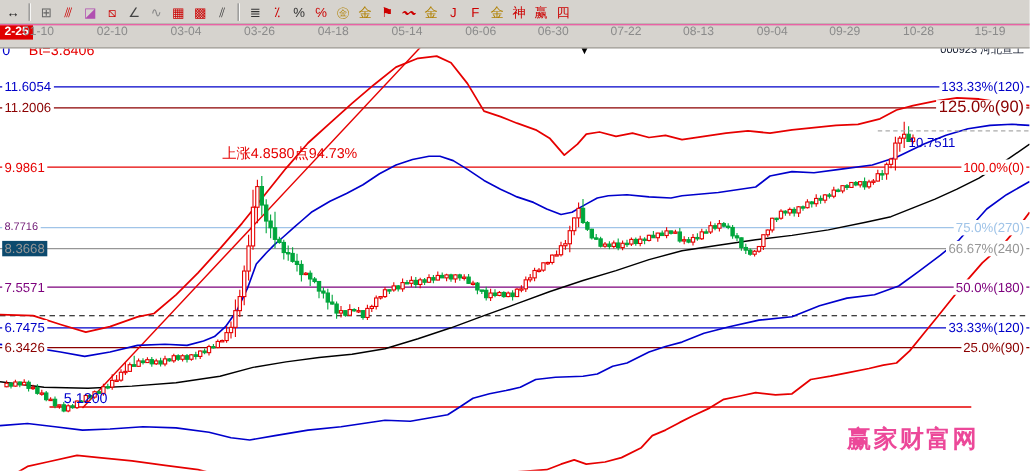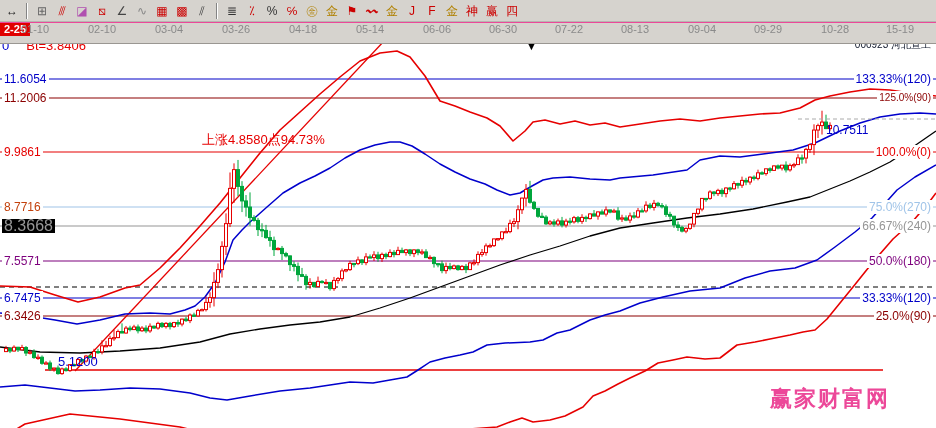--- a/index.html
+++ b/index.html
@@ -518,26 +518,26 @@
     <rect x="824.5" y="122.06666666666668" width="3" height="6.533333333333317" fill="#00a63c" stroke="#00a63c" stroke-width="1"></rect>
     <line x1="830" y1="122.34152757383023" x2="830" y2="130.7188688288065" stroke="#e60000" stroke-width="1"></line>
     <rect x="828.5" y="125.4" width="3" height="3.1999999999999886" fill="#ffffff" stroke="#e60000" stroke-width="1"></rect>
     <line x1="798" y1="119" x2="936" y2="119" stroke="#aaaaaa" stroke-width="1" stroke-dasharray="4,3"></line>
   </svg>
 
 <div id="labels">
     <span style="position: absolute; left: 2px; top: 72px; color: rgb(0, 0, 200); font-size: 12px; line-height: 14px; background: rgb(255, 255, 255); padding: 0px 2px; z-index: 3;">11.6054</span>
     <span style="position: absolute; right: 3px; top: 72px; color: rgb(0, 0, 200); font-size: 12px; line-height: 14px; background: rgb(255, 255, 255); padding: 0px 2px; z-index: 3;">133.33%(120)</span>
     <span style="position: absolute; left: 2px; top: 91px; color: rgb(139, 0, 0); font-size: 12px; line-height: 14px; background: rgb(255, 255, 255); padding: 0px 2px; z-index: 3;">11.2006</span>
-    <span style="position: absolute; right: 3px; top: 91px; color: rgb(139, 0, 0); font-size: 10px; line-height: 14px; background: rgb(255, 255, 255); padding: 0px 2px; z-index: 3;">125.0%(90)</span>
+    <span style="position: absolute; right: 3px; top: 91px; color: rgb(139, 0, 0); font-size: 15px; line-height: 14px; background: rgb(255, 255, 255); padding: 0px 2px; z-index: 3;">125.0%(90)</span>
     <span style="position: absolute; left: 2px; top: 145px; color: rgb(230, 0, 0); font-size: 12px; line-height: 14px; background: rgb(255, 255, 255); padding: 0px 2px; z-index: 3;">9.9861</span>
     <span style="position: absolute; right: 3px; top: 145px; color: rgb(230, 0, 0); font-size: 12px; line-height: 14px; background: rgb(255, 255, 255); padding: 0px 2px; z-index: 3;">100.0%(0)</span>
-    <span style="position: absolute; left: 2px; top: 200px; color: #c2410c; font-size: 12px; line-height: 14px; background: rgb(255, 255, 255); padding: 0px 2px; z-index: 3;">8.7716</span>
+    <span style="position: absolute; left: 2px; top: 200px; color: #701a75; font-size: 10px; line-height: 14px; background: rgb(255, 255, 255); padding: 0px 2px; z-index: 3;">8.7716</span>
     <span style="position: absolute; right: 3px; top: 200px; color: rgb(160, 196, 232); font-size: 12px; line-height: 14px; background: rgb(255, 255, 255); padding: 0px 2px; z-index: 3;">75.0%(270)</span>
-    <span style="position: absolute; left: 2px; top: 219px; color: rgb(150, 150, 150); font-size: 16px; line-height: 14px; background: #000000; padding: 0px 2px; z-index: 3;">8.3668</span>
+    <span style="position: absolute; left: 2px; top: 219px; color: rgb(150, 150, 150); font-size: 12px; line-height: 14px; background: #0c4a6e; padding: 0px 2px; z-index: 3;">8.3668</span>
     <span style="position: absolute; right: 3px; top: 219px; color: rgb(150, 150, 150); font-size: 12px; line-height: 14px; background: rgb(255, 255, 255); padding: 0px 2px; z-index: 3;">66.67%(240)</span>
     <span style="position: absolute; left: 2px; top: 254px; color: rgb(125, 0, 125); font-size: 12px; line-height: 14px; background: rgb(255, 255, 255); padding: 0px 2px; z-index: 3;">7.5571</span>
     <span style="position: absolute; right: 3px; top: 254px; color: rgb(125, 0, 125); font-size: 12px; line-height: 14px; background: rgb(255, 255, 255); padding: 0px 2px; z-index: 3; text-align: right;">50.0%(180)</span>
     <span style="position: absolute; left: 2px; top: 291px; color: rgb(0, 0, 200); font-size: 12px; line-height: 14px; background: rgb(255, 255, 255); padding: 0px 2px; z-index: 3;">6.7475</span>
     <span style="position: absolute; right: 3px; top: 291px; color: rgb(0, 0, 200); font-size: 12px; line-height: 14px; background: rgb(255, 255, 255); padding: 0px 2px; z-index: 3;">33.33%(120)</span>
     <span style="position: absolute; left: 2px; top: 309px; color: rgb(139, 0, 0); font-size: 12px; line-height: 14px; background: rgb(255, 255, 255); padding: 0px 2px; z-index: 3;">6.3426</span>
     <span style="position: absolute; right: 3px; top: 309px; color: rgb(139, 0, 0); font-size: 12px; line-height: 14px; background: rgb(255, 255, 255); padding: 0px 2px; z-index: 3;">25.0%(90)</span>
     <span class="ann" style="position: absolute; left: 202px; top: 131px; color: rgb(230, 0, 0); font-size: 13px; z-index: 4;">上涨4.8580点94.73%</span>
     <span class="ann" style="position: absolute; left: 826px; top: 123px; color: rgb(0, 0, 200); font-size: 12px; z-index: 4;">10.7511</span>
     <span class="ann" style="position: absolute; left: 58px; top: 354px; color: rgb(0, 0, 204); font-size: 13px; z-index: 4;">5.1200</span>

